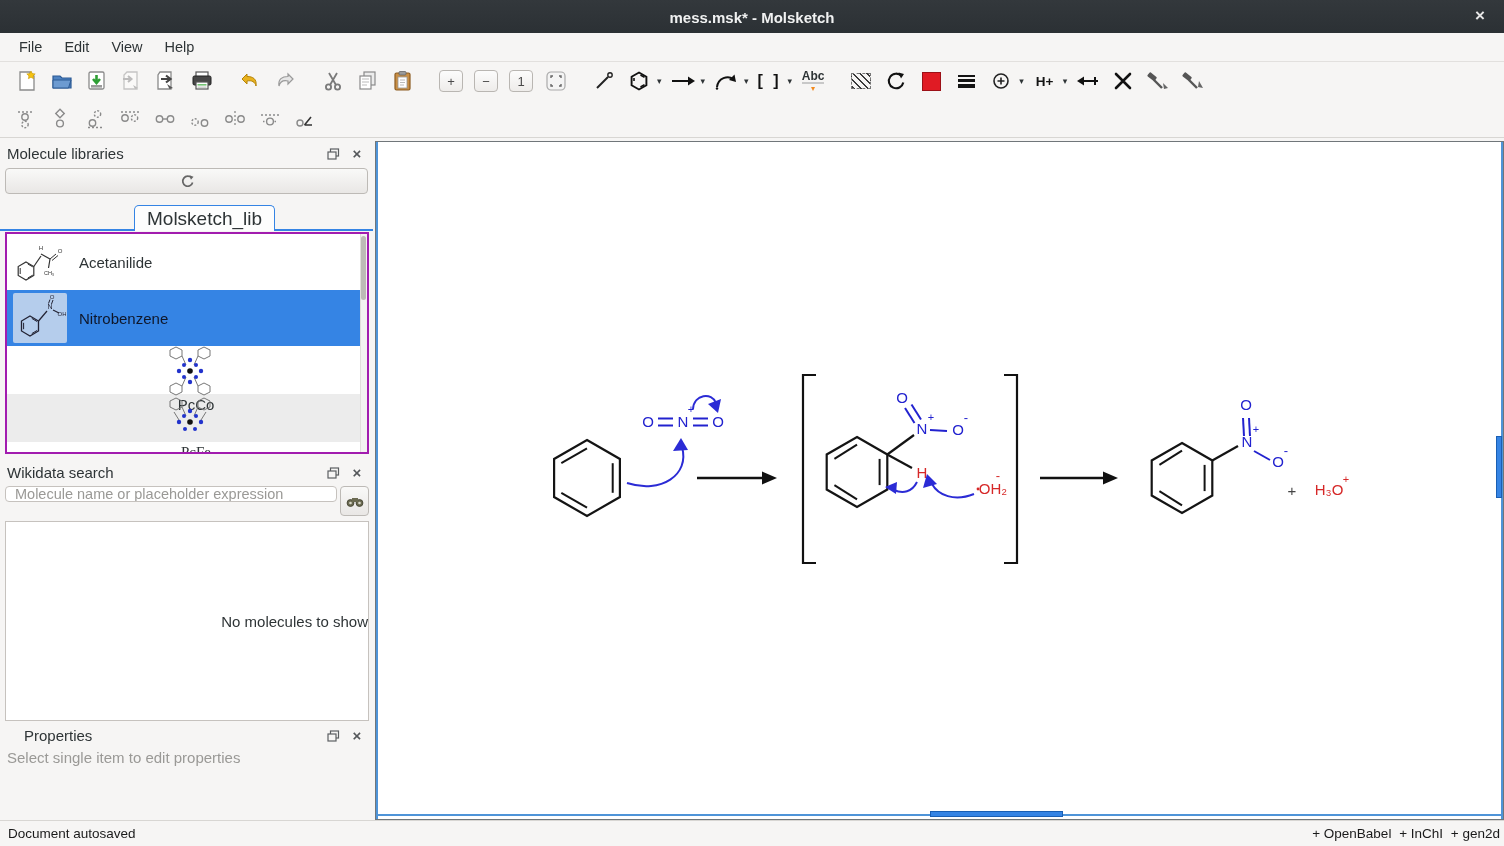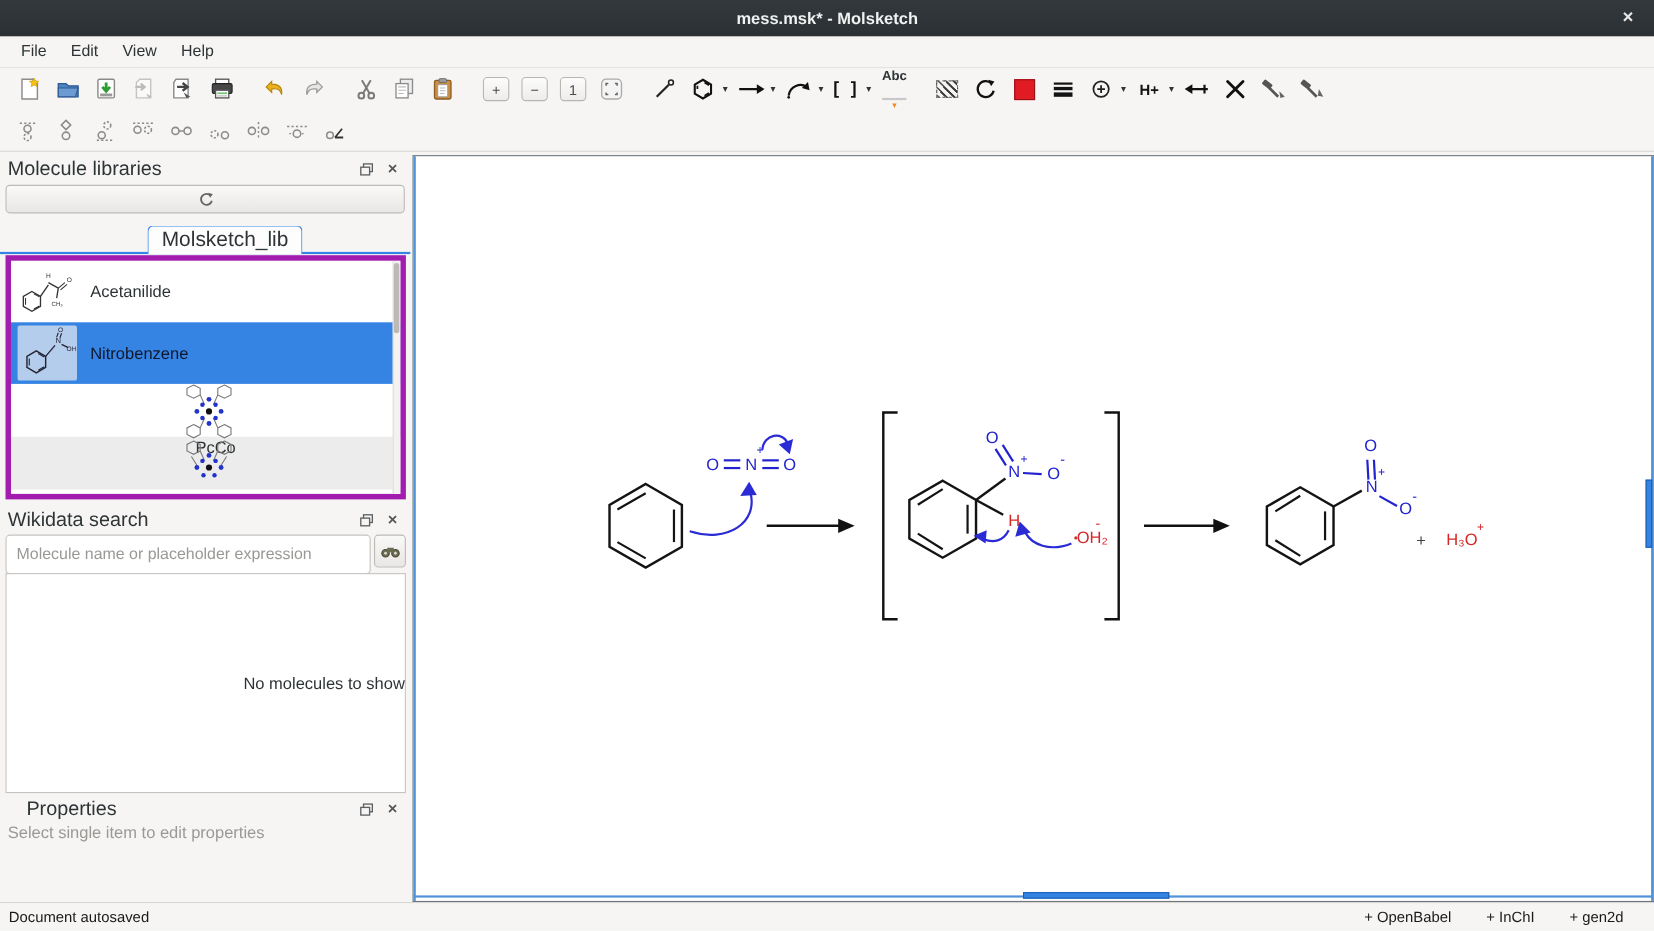--- a/index.html
+++ b/index.html
@@ -20,64 +20,64 @@
   .menu-item { font-size:14.5px; padding:4px 11px; color:#2e3436; cursor:default; }
 
   
   .toolbar { position:absolute; left:0; width:1504px; background:#f6f5f4; display:flex; align-items:center; }
   .toolbar.row1 { top:62px; height:38px; padding-left:12px; }
   .toolbar.row2 { top:100px; height:38px; padding-left:10px; border-bottom:1px solid #d8d6d3; }
   .tb { width:30px; height:30px; display:flex; align-items:center; justify-content:center; margin-right:5px; border-radius:3px; }
   .sep { width:13px; }
   .caret { font-size:9px; color:#2e3436; margin:0 6px 0 -2px; }
   .abc-wrap { display:flex; flex-direction:column; align-items:center; line-height:1; }
-  .abc-txt { font-size:12px; font-weight:bold; border-bottom:2px solid #c8c8c8; padding-bottom:14px; }
+  .abc-txt { font-size:12px; font-weight:bold; border-bottom:2px solid #c8c8c8; padding-bottom:0; }
   .abc-car { color:#f28a1e; font-size:8px; margin-top:1px; }
   .hatch { width:20px; height:16px; border:1px dashed #777;
     background:repeating-linear-gradient(45deg,#3a3a3a 0 1.5px,transparent 1.5px 5px); }
   .swatch { width:19px; height:19px; background:#e01b24; border:1px solid #9c1017; }
   .lw { display:flex; flex-direction:column; gap:2px; }
   .lw i { display:block; width:17px; background:#141414; }
   .hplus { font-size:13.5px; font-weight:bold; color:#141414; }
   .zbtn { width:24px; height:22px; border:1px solid #b9b6b2; border-radius:4px;
     background:linear-gradient(#fcfcfc,#eeecea); display:flex; align-items:center; justify-content:center;
     font-size:13px; color:#4a4a4a; }
 
   
   .sidebar { position:absolute; left:0; top:139px; width:373px; height:681px; background:#f6f5f4; }
   .dock-head { height:23px; display:flex; align-items:center; padding:0 7px; }
-  .dock-title { font-size:18px; color:#2e3436; flex:1; }
+  .dock-title { font-size:15px; color:#2e3436; flex:1; }
   .dock-ic { width:18px; height:16px; display:flex; align-items:center; justify-content:center; color:#5c5f62; margin-left:6px; cursor:pointer; }
   .dock-x { font-size:15px; font-weight:bold; color:#55585b; }
 
   .refresh-btn { position:absolute; left:5px; top:29px; width:363px; height:26px;
     border:1px solid #bdbab6; border-radius:4px; background:linear-gradient(#f9f9f8,#e9e7e5);
     display:flex; align-items:center; justify-content:center; cursor:pointer; }
 
   .tabstrip { position:absolute; left:0; top:63px; width:373px; height:29px; }
   .tabstrip .underline { position:absolute; left:0; bottom:0; width:100%; height:2px; background:#3584e4; }
   .tab { position:absolute; left:134px; bottom:0; height:26px; padding:0 12px;
     background:#fdfdfd; border:1px solid #3584e4; border-bottom:none; border-radius:5px 5px 0 0;
     display:flex; align-items:center; font-size:19px; color:#2e3436; }
 
   .liblist { position:absolute; left:5px; top:93px; width:364px; height:222px;
-    background:#fff; border:5px solid #a21caf; overflow:hidden; }
+    background:#fff; border:2px solid #a21caf; overflow:hidden; }
   .librow { display:flex; align-items:center; height:56px; padding-left:6px; cursor:pointer; }
   .librow .thumb { width:54px; height:50px; display:flex; align-items:center; justify-content:center; }
   .librow .lname { font-size:15px; margin-left:12px; color:#2e3436; }
   .librow.sel { background:#3584e4; height:56px; }
   .librow.sel .lname { color:#0f172a; }
   .librow.sel .thumb { background:#b5cdec; border-radius:2px; }
   .librow.alt { background:#ececec;font-family:Liberation Serif, serif; }
   .librow.tall { height:48px;flex-direction:column; }
   .lib-scroll { position:absolute; right:0; top:0; width:7px; height:100%; background:#f3f2f1; border-left:1px solid #e0dedb; }
   .lib-scroll i { position:absolute; right:1px; top:2px; width:5px; height:64px; border-radius:3px; background:#bdbab6; }
 
   .searchrow { position:absolute; left:5px; top:347px; width:364px; height:30px; display:flex; }
-  .searchrow input { flex:1; height:36px; border:1px solid #c6c2be; border-radius:4px; background:#fff;
+  .searchrow input { flex:1; height:16px; border:1px solid #c6c2be; border-radius:4px; background:#fff;
     font-family:"Liberation Sans",sans-serif; font-size:14.5px; padding:0 9px; color:#a21caf; outline:none; }
   .searchrow input::placeholder { color:#9a9996; }
   .search-btn { width:29px; height:30px; margin-left:3px; border:1px solid #bdbab6; border-radius:4px;
     background:linear-gradient(#f9f9f8,#e9e7e5); display:flex; align-items:center; justify-content:center; cursor:pointer; }
 
   .results { position:absolute; left:5px; top:382px; width:364px; height:200px;
     background:#fff; border:1px solid #c6c2be; display:flex; align-items:center; justify-content:flex-end; }
   .results .empty { font-size:15px; color:#2e3436; }
 
   .props-head { position:absolute; left:0; top:585px; width:373px;padding-left:24px; }
@@ -90,21 +90,21 @@
   .fl-left  { left:0; top:0; width:2px; height:100%; }
   .fl-right { right:0; top:0; width:2px; height:100%; }
   .fl-bottom{ left:0; bottom:3px; width:100%; height:2px; }
   .vthumb { position:absolute; right:1px; top:294px; width:6px; height:62px; background:#3584e4; border:1px solid #1a5fb4; }
   .hthumb { position:absolute; left:554px; bottom:2px; width:133px; height:6px; background:#3584e4; border:1px solid #1a5fb4; }
 
   
   .statusbar { position:absolute; left:0; top:820px; width:1504px; height:26px; background:#f6f5f4;
     border-top:1px solid #d8d6d3; display:flex; align-items:center; font-size:13.5px; color:#1a1a1a; }
   .statusbar .sleft { margin-left:8px; flex:1; }
-  .statusbar .sright span { margin-right:28px;text-align:right; }
+  .statusbar .sright span { margin-right:4px;text-align:right; }
 
   svg text { font-family:"Liberation Sans",sans-serif; }
 </style>
 </head>
 <body>
 
 <div class="titlebar">
   <span class="title">mess.msk* - Molsketch</span>
   <span class="win-close">×</span>
 </div>

